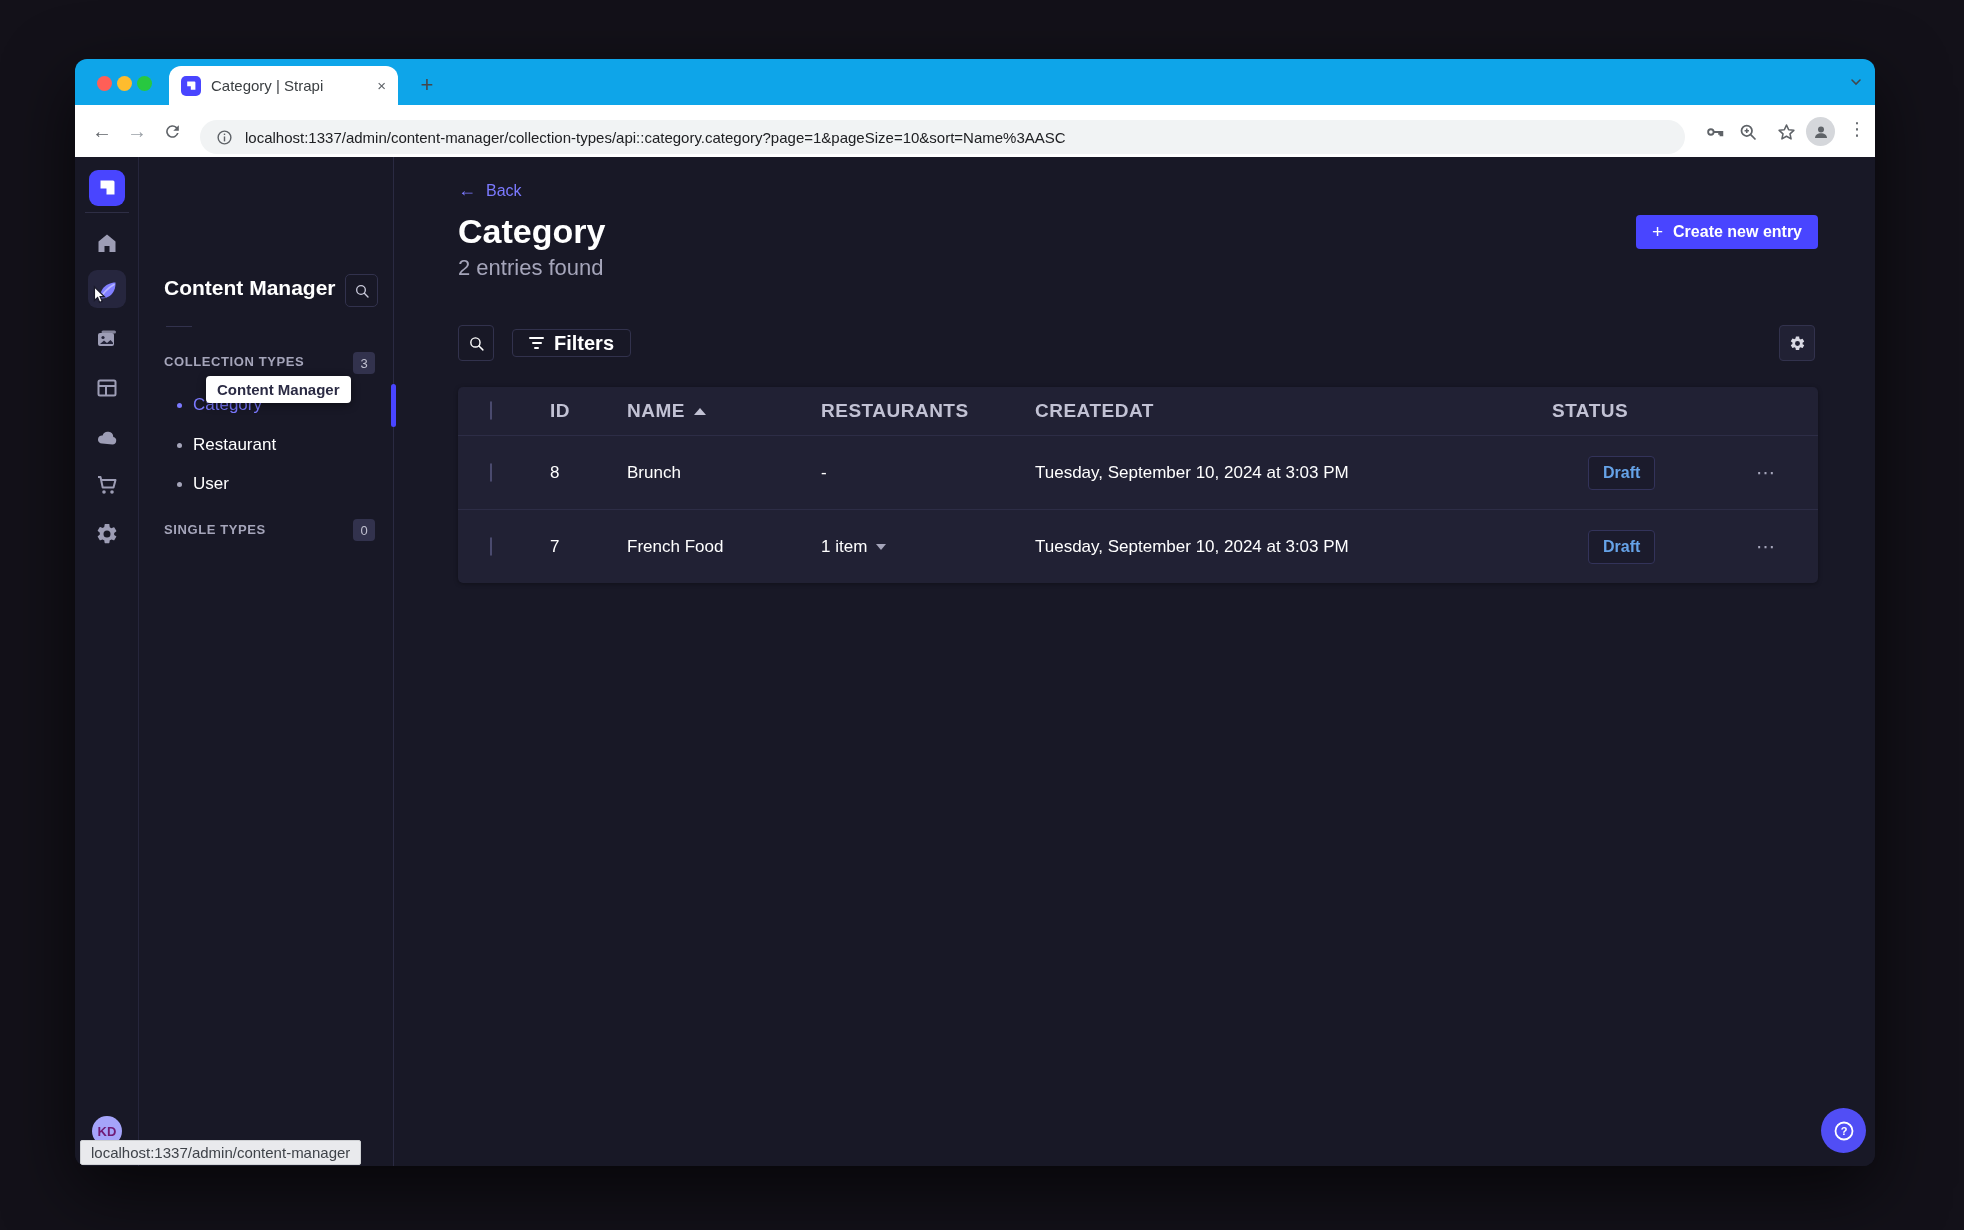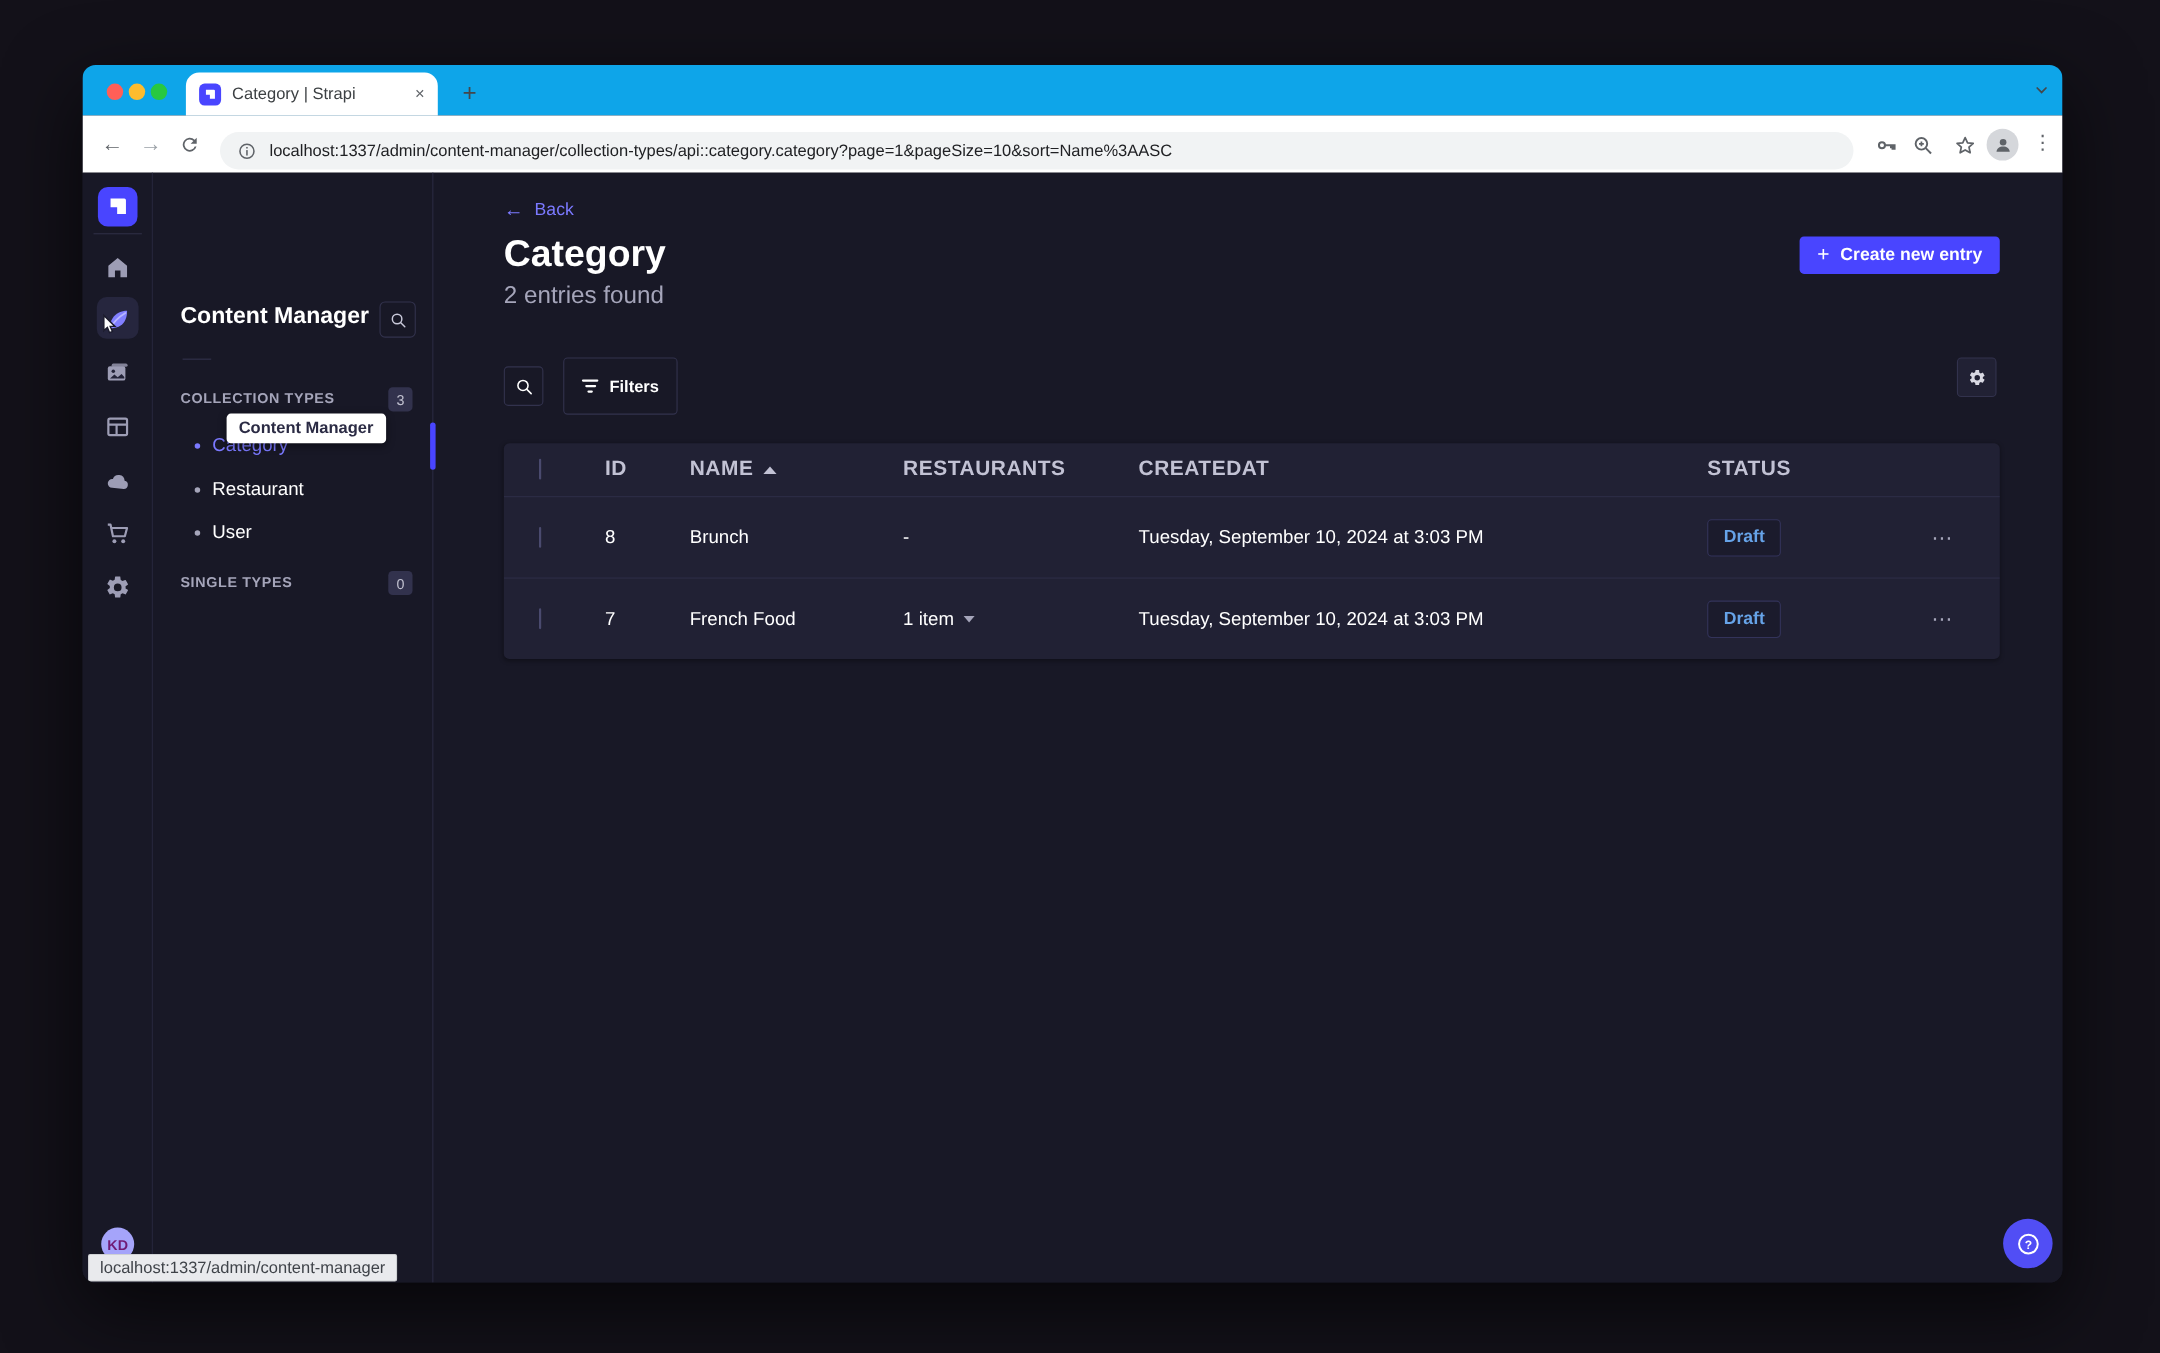--- a/index.html
+++ b/index.html
@@ -79,43 +79,43 @@
   .title-row { display:flex; align-items:flex-start; justify-content:space-between; margin-top:10px; }
   .page-title { font-size:34px; font-weight:bold; color:#FFFFFF; line-height:40px; }
   .page-subtitle { margin-top:4px; font-size:22px; color:#A5A5BA; }
   .create-btn { margin-top:4px; height:34px; background:#4945FF; border:none; border-radius:4px; color:#FFFFFF;
     font-size:16px; font-weight:bold; font-family:inherit; display:flex; align-items:center; gap:10px; padding:0 16px; }
   .create-plus { font-size:19px; font-weight:normal; }
 
   .filter-row { margin-top:44px; display:flex; align-items:center; gap:18px; position:relative; }
   .icon-btn { width:36px; height:36px; border:1px solid #32324D; border-radius:4px; background:transparent;
     display:flex; align-items:center; justify-content:center; }
-  .filters-btn { height:52px; border:1px solid #32324D; border-radius:4px; background:transparent; color:#FFFFFF;
-    font-size:15px; font-weight:bold; font-family:inherit; display:flex; align-items:center; gap:10px; padding:0 16px; }
+  .filters-btn { height:28px; border:1px solid #32324D; border-radius:4px; background:transparent; color:#FFFFFF;
+    font-size:20px; font-weight:bold; font-family:inherit; display:flex; align-items:center; gap:10px; padding:0 16px; }
   .filter-glyph { display:flex; flex-direction:column; gap:3px; align-items:center; }
   .filter-glyph span { height:2px; background:#FFFFFF; border-radius:1px; display:block; }
   .gear-btn { position:absolute; right:3px; top:0; width:36px; height:36px; background:#212134;
     border:1px solid #32324D; border-radius:4px; display:flex; align-items:center; justify-content:center; }
 
   
   .table-card { margin-top:26px; width:1360px; background:#212134; border-radius:5px;
     box-shadow:0 1px 4px rgba(0,0,0,.35); overflow:hidden; }
   .tr { display:grid; grid-template-columns:92px 77px 194px 214px 517px 196px 1fr; align-items:center; }
   .thead { height:48px; }
   .tbody-row { height:74px; border-top:1px solid #2D2D46; }
   .th { font-size:19px; font-weight:bold; letter-spacing:.5px; color:#C2C2D4; display:flex; align-items:center; gap:9px; }
   .td { font-size:17px; color:#FFFFFF; display:flex; align-items:center; gap:9px; }
   .cell-check { padding-left:32px; }
   .checkbox { width:22px; height:22px; border:1px solid #4A4A6E; border-radius:5px; background:transparent; }
   .sort-asc { width:0; height:0; border-left:6px solid transparent; border-right:6px solid transparent;
     border-bottom:7px solid #C2C2D4; }
   .caret-down { width:0; height:0; border-left:5px solid transparent; border-right:5px solid transparent;
     border-top:6px solid #A5A5BA; }
   .status-badge { height:34px; padding:0 14px; border:1px solid #33335A; border-radius:4px; background:rgba(24,24,38,.55);
-    color:#66A3E8; font-size:16px; font-weight:bold; display:flex; align-items:center; }
+    color:#66A3E8; font-size:16px; font-weight:bold; display:flex; align-items:center;margin-left:36px; }
   .row-actions { font-size:19px; color:#A5A5BA; letter-spacing:1px; padding-left:8px; }
 
   .help-fab { position:absolute; left:1746px; top:951px; width:45px; height:45px; border-radius:50%;
     background:#514EF5; display:flex; align-items:center; justify-content:center; z-index:20; }
 
   .status-bubble { position:absolute; left:5px; top:1081px; z-index:50; background:#E9EAED;
     border:1px solid #CFD1D4; border-radius:2px; padding:3px 10px; font-size:15px; color:#3F4349; white-space:nowrap; }
 </style>
 </head>
 <body>

